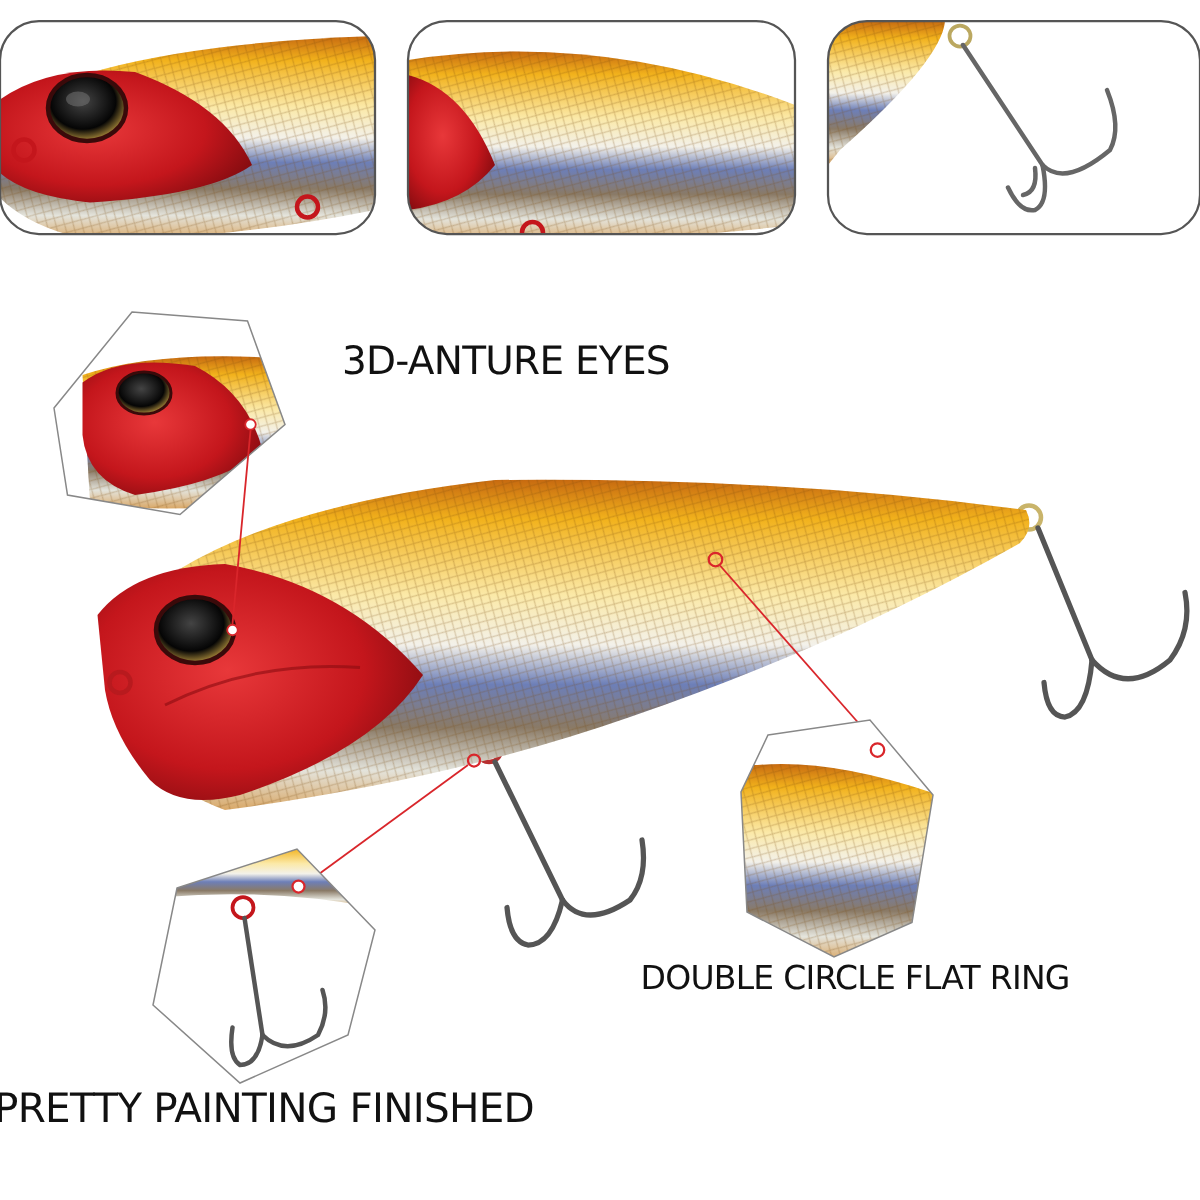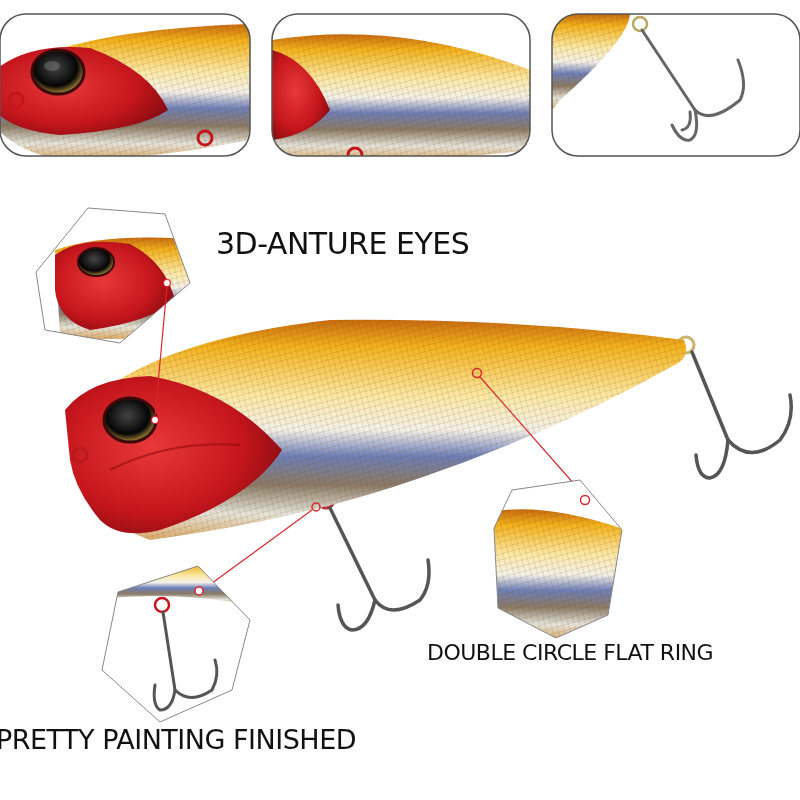--- a/index.html
+++ b/index.html
@@ -156,15 +156,15 @@
         <path d="M163 612 L175 690"></path>
         <path d="M175 690 Q190 705 212 690 Q220 675 215 660"></path>
         <path d="M175 690 Q172 710 160 710 Q152 705 155 685"></path>
       </g>
     </g>
     <polygon points="118,592 198,566 250,620 232,690 160,722 102,670" fill="none" stroke="#888" stroke-width="1"></polygon>
     <circle cx="199" cy="591" r="4" fill="#fff" stroke="#d9262b" stroke-width="1.5"></circle>
   </g>
 </svg>
 
-<div class="label" style="left:216px;top:226px;font-size:30px;">3D-ANTURE EYES</div>
+<div class="label" style="left:228px;top:226px;font-size:26px;">3D-ANTURE EYES</div>
 <div class="label" style="left:427px;top:640px;font-size:22px;">DOUBLE CIRCLE FLAT RING</div>
 <div class="label" style="left:-4px;top:724px;font-size:27px;">PRETTY PAINTING FINISHED</div>
 
 </body></html>

